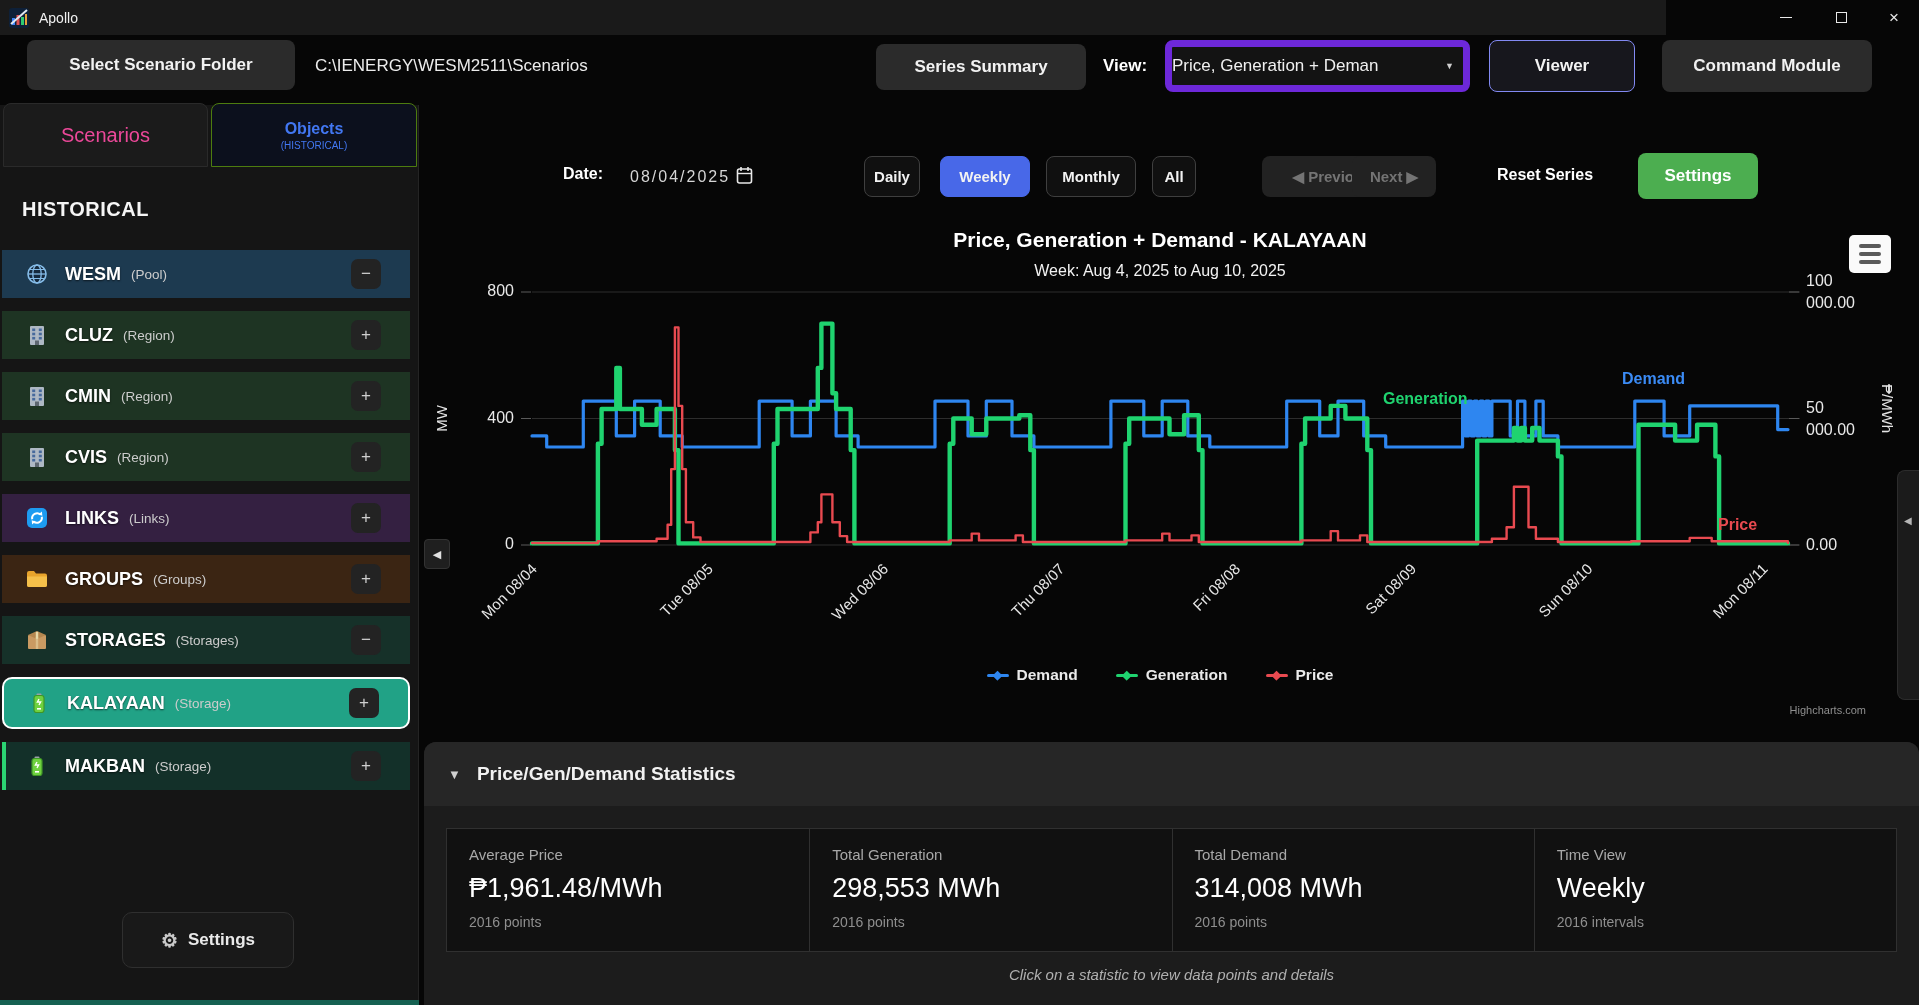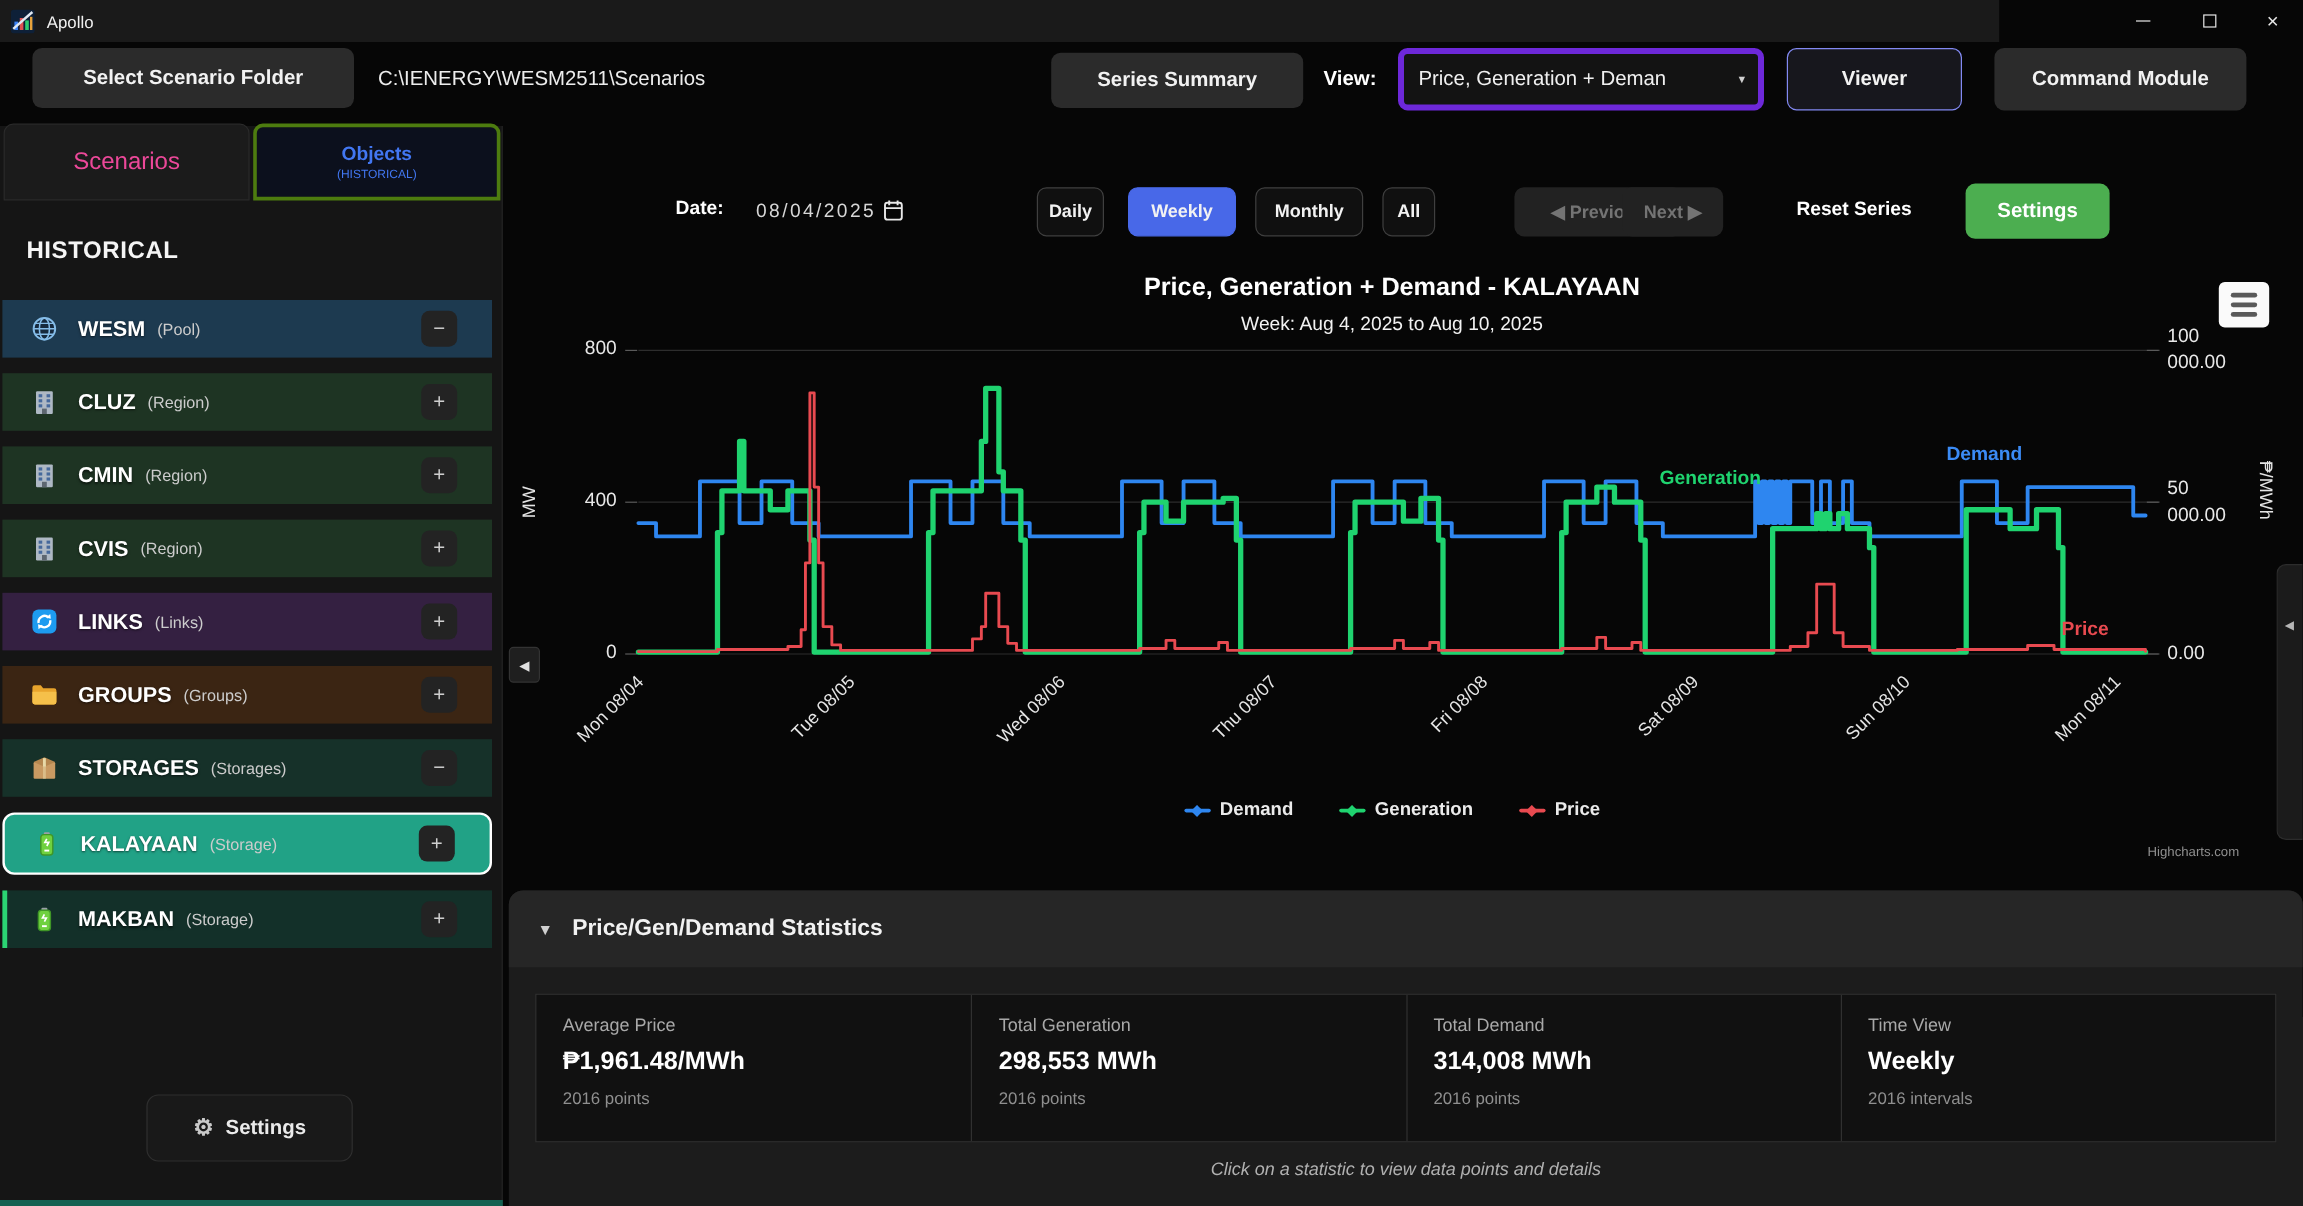--- a/index.html
+++ b/index.html
@@ -13,31 +13,31 @@
   #logo{margin-left:9px;display:flex}
   .winctl{position:absolute;top:0;width:50px;height:35px;display:flex;align-items:center;justify-content:center;color:#e8e8e8}
   .winctl .box{width:11px;height:11px;border:1px solid #e8e8e8}
   .winctl .line{width:12px;height:1px;background:#e8e8e8}
   .winctl.close{font-size:17px}
 
   
   .tbtn{position:absolute;background:#2b2b2b;border-radius:8px;font-weight:bold;font-size:17px;color:#f2f2f2;display:flex;align-items:center;justify-content:center}
   #path-text{position:absolute;left:315px;top:35px;height:62px;display:flex;align-items:center;font-size:17px;color:#ececec}
   #view-label{position:absolute;left:1103px;top:35px;height:62px;display:flex;align-items:center;font-weight:bold;font-size:17px}
-  #view-select{position:absolute;left:1165px;top:40px;width:305px;height:52px;background:#131313;border:5px solid #6d28d9;border-radius:8px;display:flex;align-items:center;padding:0 12px;font-size:17px;color:#f0f0f0;cursor:pointer}
+  #view-select{position:absolute;left:1165px;top:40px;width:305px;height:52px;background:#131313;border:7px solid #6d28d9;border-radius:8px;display:flex;align-items:center;padding:0 0;font-size:17px;color:#f0f0f0;cursor:pointer}
   #view-select .caret{position:absolute;right:9px;font-size:9px;color:#cfcfcf}
   #view-select .val{white-space:nowrap;overflow:hidden;width:276px}
   #viewer-btn{left:1489px;top:40px;width:146px;height:52px;background:#17171d;border:1.5px solid #8289f2}
   #command-btn{left:1662px;top:40px;width:210px;height:52px}
 
   
   #sidebar{position:absolute;left:0;top:105px;width:419px;height:900px;background:#151515;border-right:1px solid #242424}
   .tab{position:absolute;top:-2px;height:64px;border-radius:8px 8px 0 0;display:flex;flex-direction:column;align-items:center;justify-content:center;cursor:pointer}
   #tab-scenarios{left:3px;width:205px;background:#1b1b1b;border:1px solid #2a2a2a;color:#ec4899;font-weight:normal;font-size:20px}
-  #tab-objects{left:211px;width:206px;background:#0c101d;border:3px solid #4d7c0f;color:#4277f2}
+  #tab-objects{left:211px;width:206px;background:#0c101d;border:1px solid #4d7c0f;color:#4277f2}
   #tab-objects .t1{font-weight:bold;font-size:16px}
   #tab-objects .t2{font-size:10px;margin-top:2px}
   #section-title{position:absolute;left:22px;top:93px;font-size:20px;font-weight:bold;letter-spacing:.5px;color:#f5f5f5}
   #item-list{position:absolute;left:2px;top:145px;width:408px;display:flex;flex-direction:column;gap:13px}
   .side-item{position:relative;height:48px;display:flex;align-items:center;padding-left:23px;cursor:pointer}
   .side-item .nm{margin-left:16px;font-size:18px;font-weight:bold;text-shadow:0 1px 2px rgba(0,0,0,.6)}
   .side-item .tp{margin-left:10px;font-size:13.5px;color:#cccccc}
   .side-item .act{position:absolute;right:29px;top:50%;transform:translateY(-50%);width:30px;height:30px;background:#232323;border-radius:7px;color:#cfcfcf;font-size:17px;display:flex;align-items:center;justify-content:center}
   .side-item.accent{box-shadow:inset 4px 0 0 #2bd473}
   .side-item.selected{border:2px solid #fff;border-radius:10px;height:52px;box-shadow:none}
@@ -82,21 +82,21 @@
 
   
   #stats{position:absolute;left:424px;top:742px;width:1495px;height:263px;background:#1c1c1c;border-radius:12px 12px 0 0}
   #stats-header{position:absolute;left:0;top:0;width:100%;height:64px;background:#262626;border-radius:12px 12px 0 0;display:flex;align-items:center;cursor:pointer}
   #stats-header .tri{margin-left:24px;font-size:13px;color:#d0d0d0}
   #stats-header .ht{margin-left:16px;font-size:19px;font-weight:bold;color:#f2f2f2}
   #cards{position:absolute;left:22px;top:86px;width:1451px;height:124px;background:#111;border:1px solid #303030;display:grid;grid-template-columns:1fr 1fr 1fr 1fr}
   .card{padding:17px 22px;cursor:pointer}
   .card+.card{border-left:1px solid #303030}
   .card .cl{font-size:15px;color:#a8a8a8}
-  .card .cv{font-size:21px;font-weight:bold;margin-top:10px;color:#fff}
+  .card .cv{font-size:27px;font-weight:normal;margin-top:10px;color:#fff}
   .card .cs{font-size:14px;color:#8f8f8f;margin-top:10px}
   #stats-footer{position:absolute;left:0;top:224px;width:100%;text-align:center;font-style:italic;font-size:15px;color:#b0b0b0}
 </style>
 </head>
 <body>
 
 <div id="titlebar">
   <span id="logo">
     <svg width="20" height="20" viewBox="0 0 20 20">
       <rect x="0" y="0" width="20" height="20" rx="3" fill="#0e2038"></rect>

